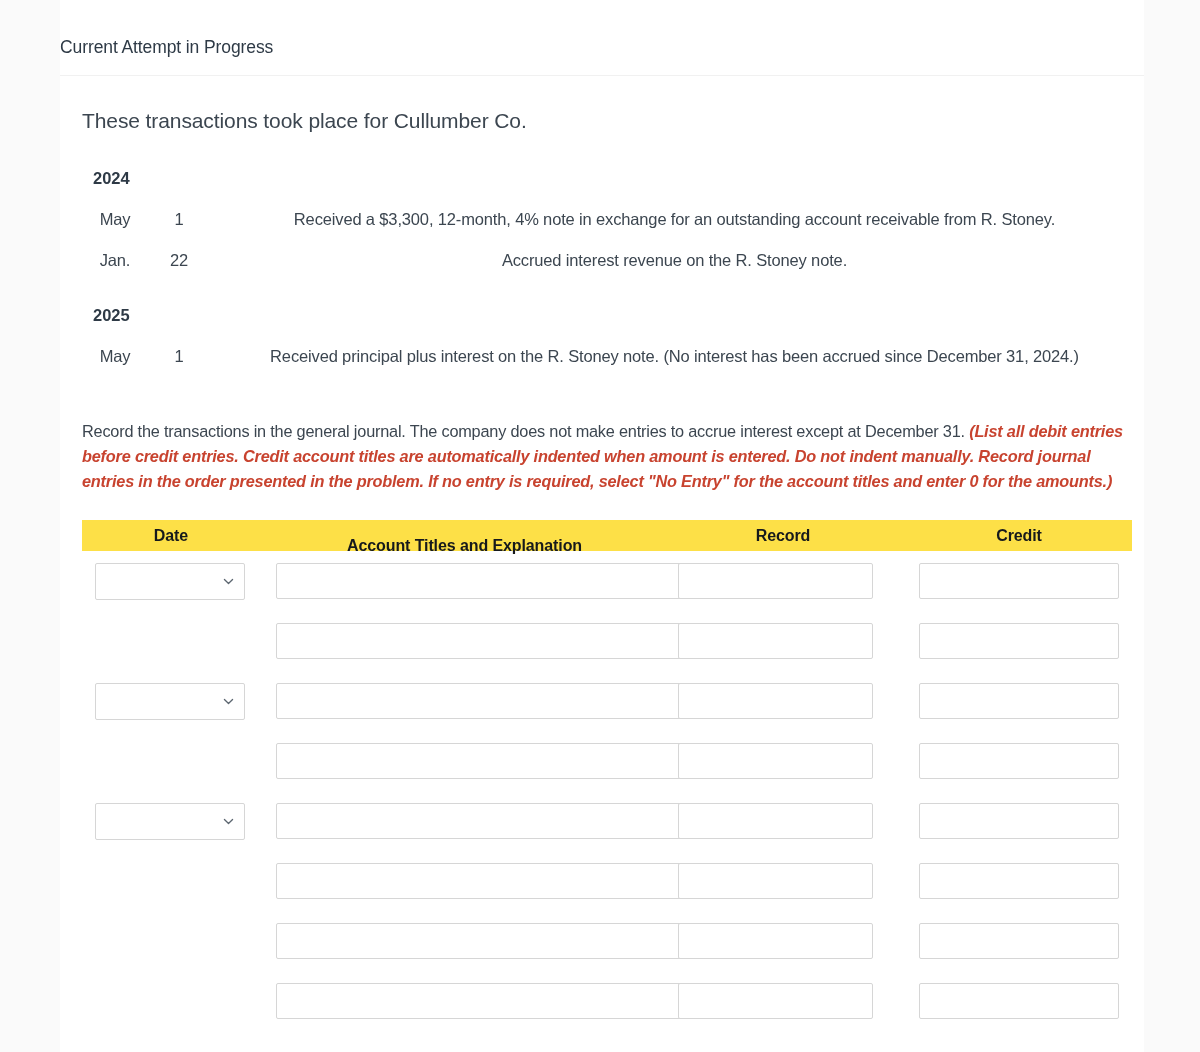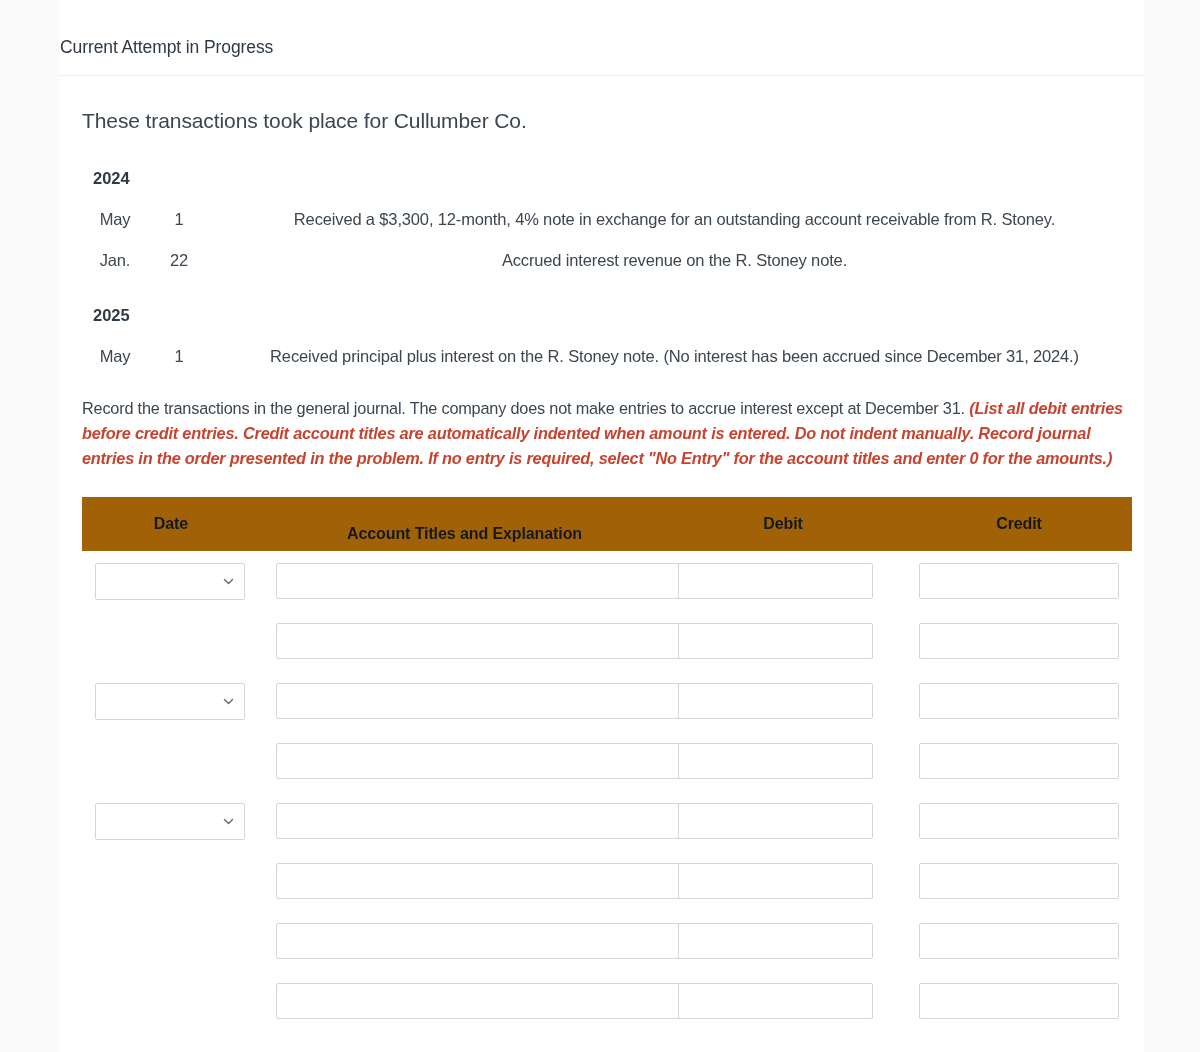--- a/index.html
+++ b/index.html
@@ -87,21 +87,21 @@
     flex: 0 0 68px;
     padding-left: 16px;
     box-sizing: border-box;
   }
   .txn-desc {
     flex: 1 1 auto;
   }
 
   
   .instructions {
-    margin-top: 30px;
+    margin-top: 53px;
     margin-left: 0px;
     width: 1046px;
     font-size: 16.3px;
     line-height: 25px;
     color: #3c4650;
     letter-spacing: -0.2px;
   }
   .instructions .hint {
     color: #c8432f;
     font-style: italic;
@@ -111,22 +111,22 @@
   
   .journal {
     margin-top: 26px;
     margin-left: 0px;
     width: 1070px;
     position: relative;
   }
   .journal-head {
     display: flex;
     align-items: center;
-    background: #a16207;
-    height: 54px;
+    background: #fde047;
+    height: 31px;
     width: 1050px;
   }
   .jh-cell {
     font-size: 16px;
     font-weight: bold;
     color: #16191c;
     text-align: center;
     letter-spacing: -0.1px;
   }
   .jh-date   { width: 178px; flex: 0 0 178px; }
@@ -221,21 +221,21 @@
 
     <div class="instructions">
       <span>Record the transactions in the general journal. The company does not make entries to accrue interest except at December 31. </span><span class="hint">(List all debit entries before credit entries. Credit account titles are automatically indented when amount is entered. Do not indent manually. Record journal entries in the order presented in the problem. If no entry is required, select "No Entry" for the account titles and enter 0 for the amounts.)</span>
     </div>
 
     <div class="journal">
 
       <div class="journal-head">
         <div class="jh-cell jh-date">Date</div>
         <div class="jh-cell jh-acct">Account Titles and Explanation</div>
-        <div class="jh-cell jh-debit">Debit</div>
+        <div class="jh-cell jh-debit">Record</div>
         <div class="jh-cell jh-credit">Credit</div>
       </div>
 
       <div id="rows-container">
           <div class="journal-row">
             <div class="col-date">
               <div class="date-select">
                 <div class="sel-box">
                   <span></span>
                   <svg class="chev" viewBox="0 0 16 16">

